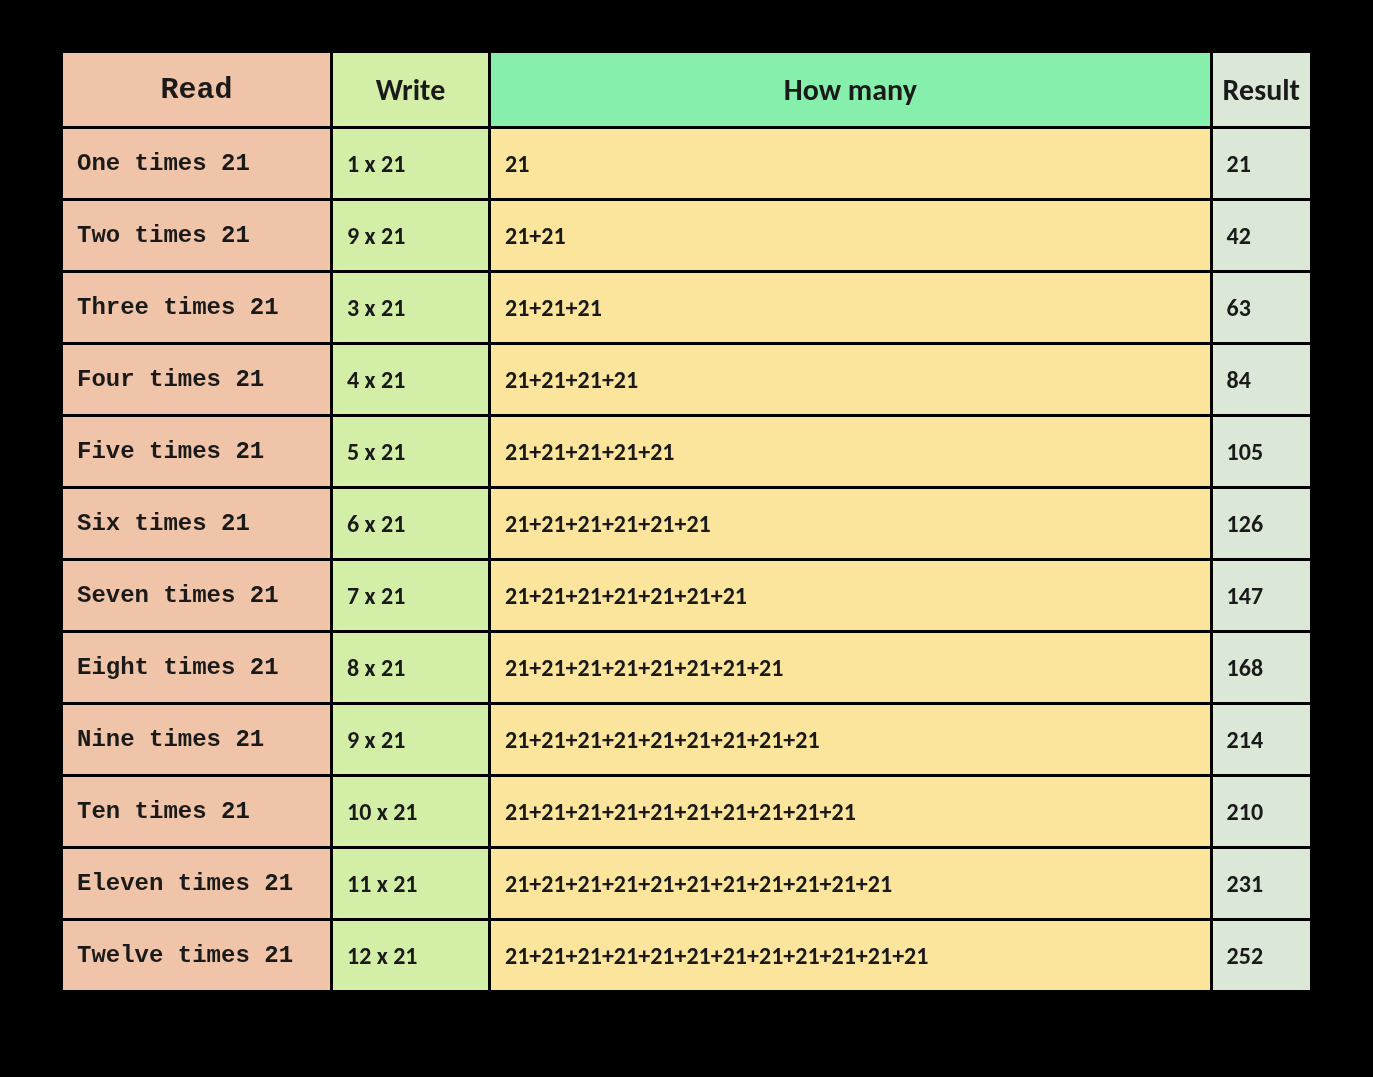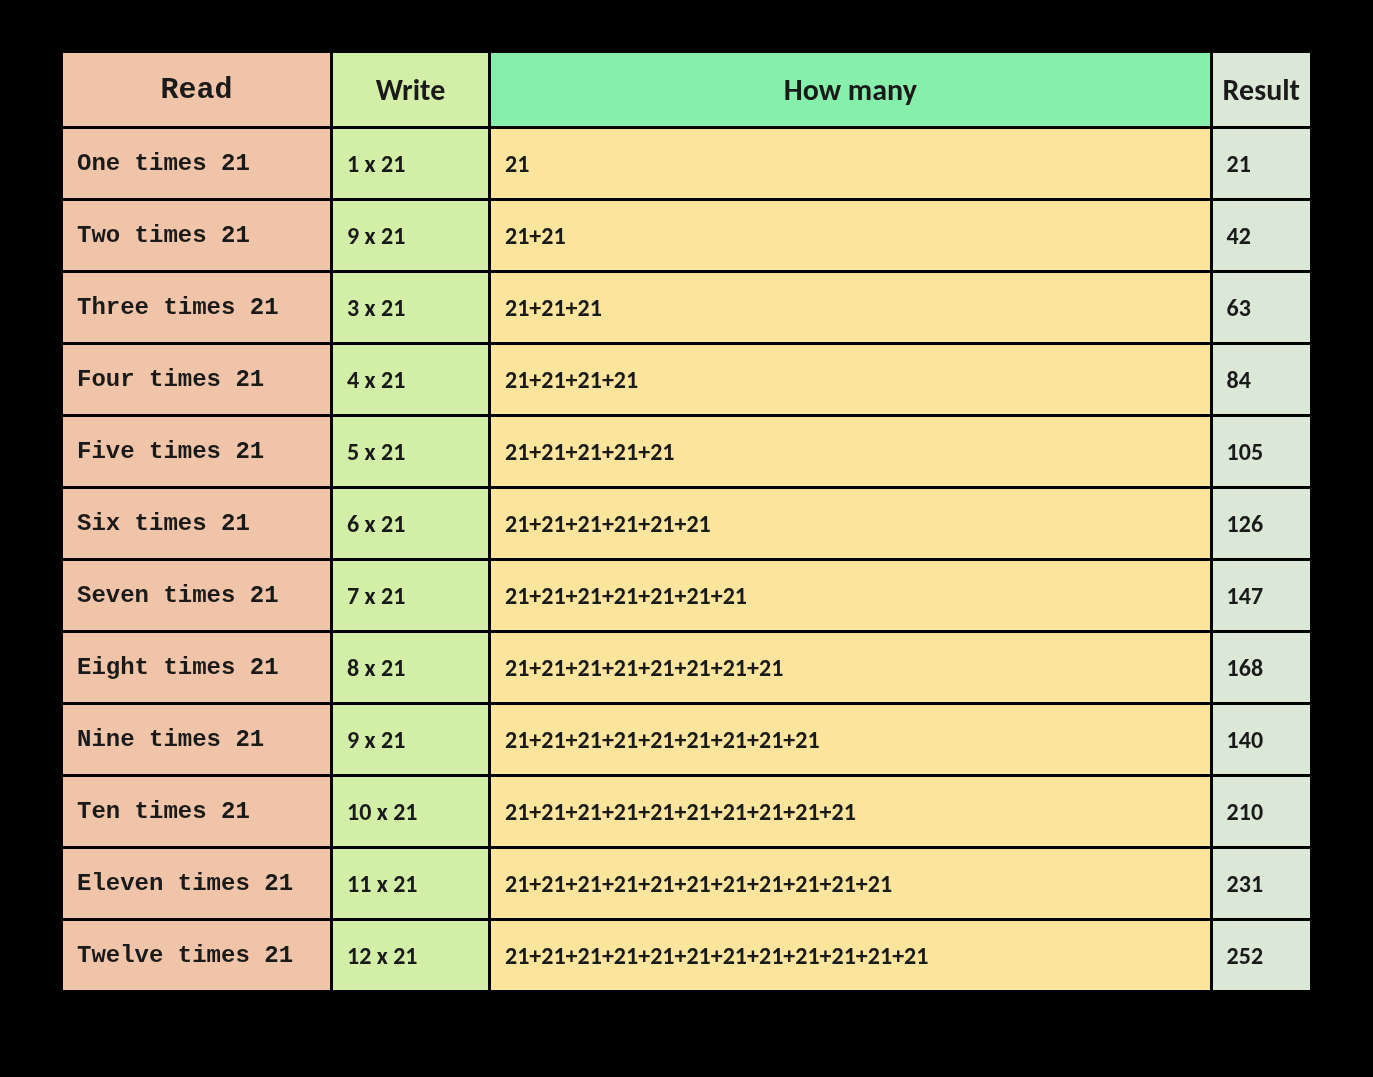--- a/index.html
+++ b/index.html
@@ -105,21 +105,21 @@
       <tr>
         <td class="col-read">Eight times 21</td>
         <td class="col-write">8 x 21</td>
         <td class="col-howmany">21+21+21+21+21+21+21+21</td>
         <td class="col-result">168</td>
       </tr>
       <tr>
         <td class="col-read">Nine times 21</td>
         <td class="col-write">9 x 21</td>
         <td class="col-howmany">21+21+21+21+21+21+21+21+21</td>
-        <td class="col-result">140</td>
+        <td class="col-result">214</td>
       </tr>
       <tr>
         <td class="col-read">Ten times 21</td>
         <td class="col-write">10 x 21</td>
         <td class="col-howmany">21+21+21+21+21+21+21+21+21+21</td>
         <td class="col-result">210</td>
       </tr>
       <tr>
         <td class="col-read">Eleven times 21</td>
         <td class="col-write">11 x 21</td>

